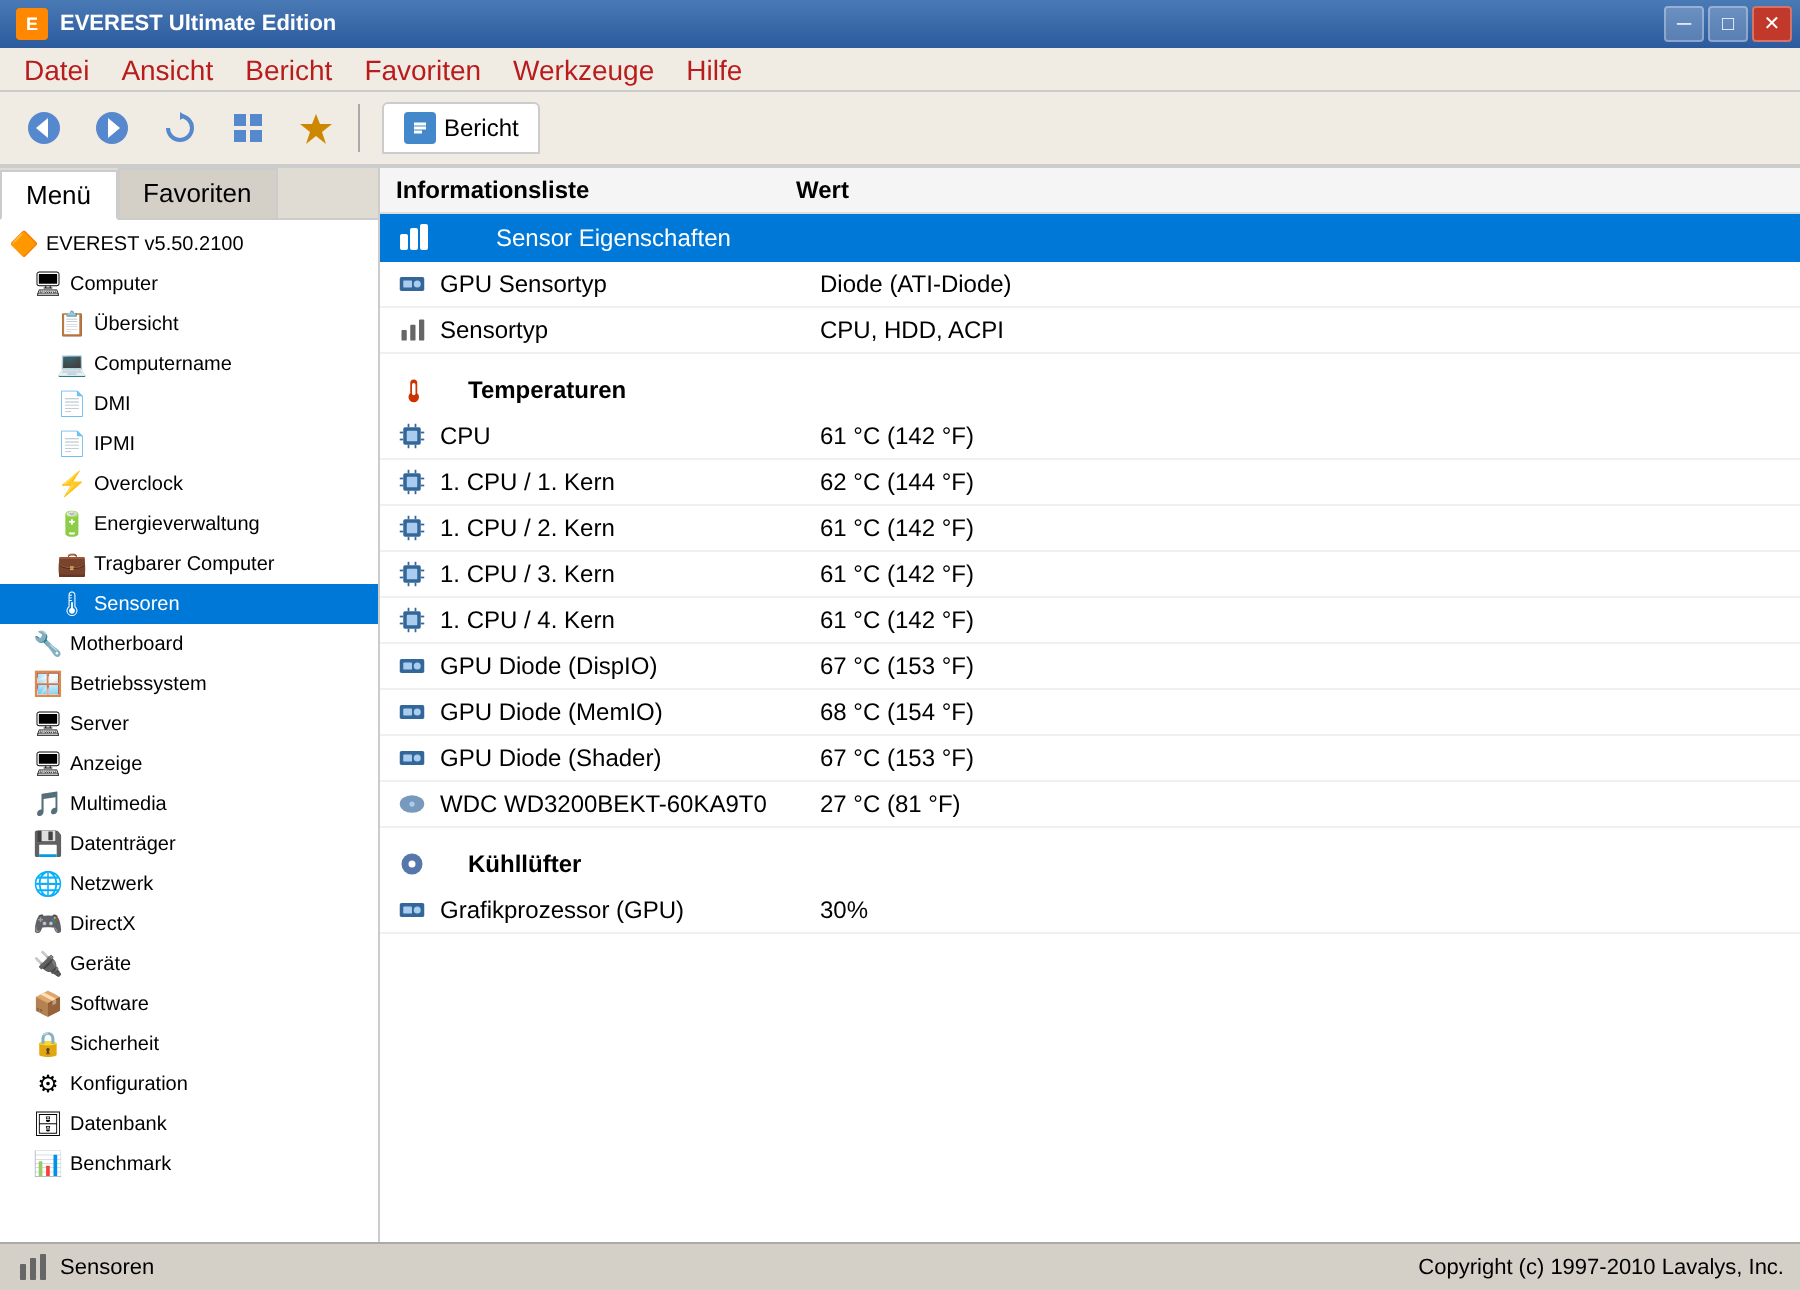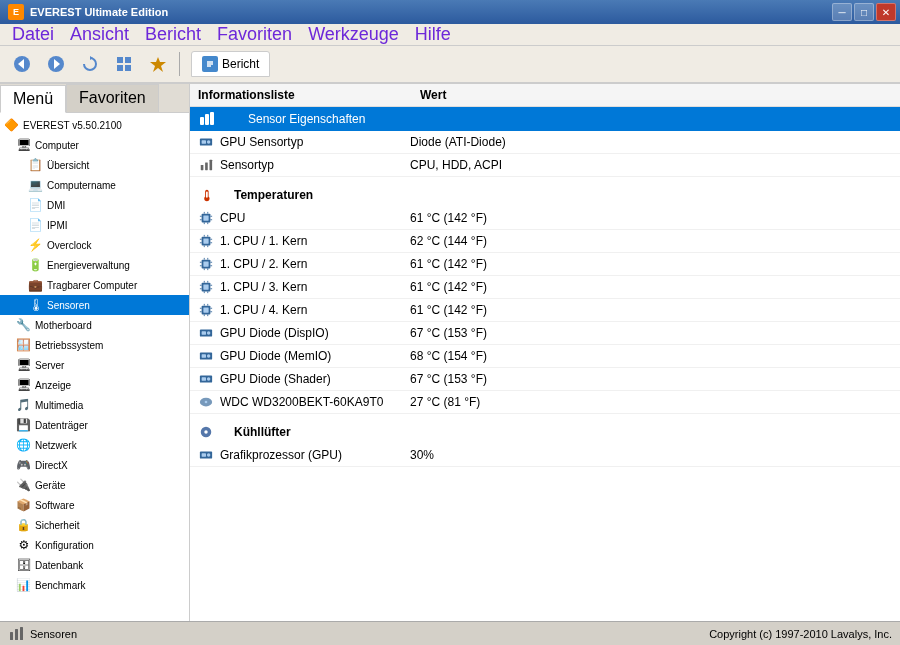--- a/index.html
+++ b/index.html
@@ -66,22 +66,22 @@
       background: #f0ece4;
       height: 22px;
       display: flex;
       align-items: center;
       padding: 0 4px;
       border-bottom: 1px solid #ccc;
     }
     .menu-item {
       padding: 2px 8px;
       cursor: pointer;
-      font-size: 18px;
-      color: #6d28d9;
+      font-size: 14px;
+      color: #b91c1c;
     }
 
     
     .toolbar {
       background: #f0ece4;
       height: 38px;
       display: flex;
       align-items: center;
       padding: 0 6px;
       border-bottom: 2px solid #ccc;
@@ -144,21 +144,21 @@
       flex-shrink: 0;
     }
     .sidebar-tabs {
       display: flex;
       background: #e0dcd4;
       border-bottom: 1px solid #ccc;
     }
     .sidebar-tab {
       padding: 4px 12px;
       cursor: pointer;
-      font-size: 16px;
+      font-size: 13px;
       border: 1px solid #ccc;
       border-bottom: none;
       background: #d4d0c8;
     }
     .sidebar-tab.active {
       background: white;
       border-bottom: 1px solid white;
       position: relative;
       top: 1px;
     }
@@ -196,21 +196,20 @@
       overflow-y: auto;
       padding: 0;
     }
     .content-header {
       display: flex;
       padding: 4px 8px;
       background: #f5f5f5;
       border-bottom: 1px solid #ddd;
       font-size: 12px;
       font-weight: bold;
-      gap: 22px;
     }
     .col-info { width: 200px; }
     .col-wert { flex: 1; }
 
     .section-header {
       display: flex;
       align-items: center;
       padding: 6px 8px 4px 8px;
       font-size: 12px;
       font-weight: bold;

